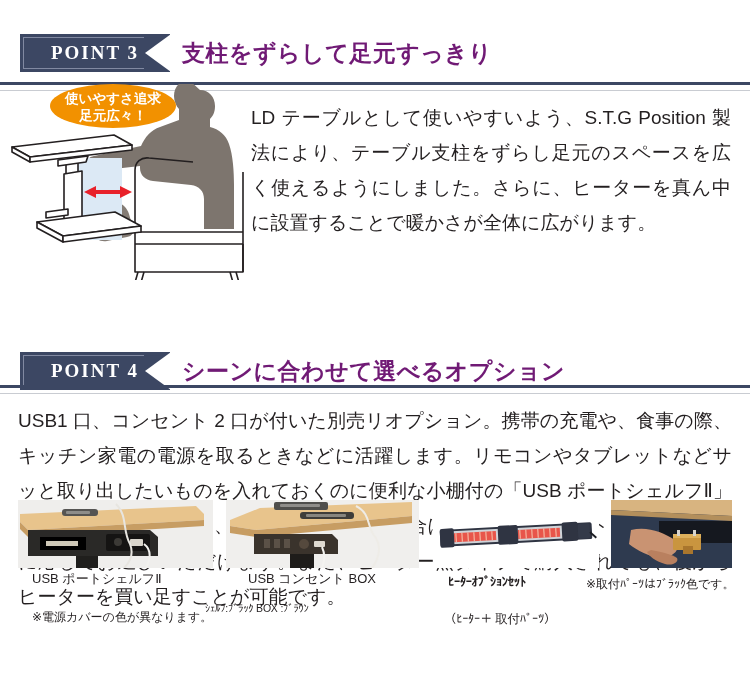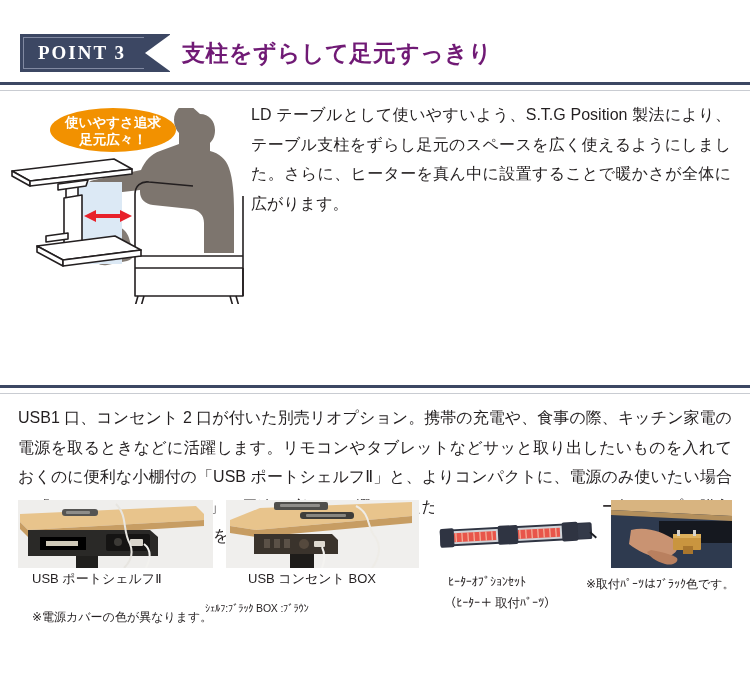--- a/index.html
+++ b/index.html
@@ -61,20 +61,21 @@
     left: 0; top: 0;
     width: 124px;
     height: 38px;
     line-height: 38px;
     text-align: center;
     color: #ffffff;
     font-family: "Liberation Serif", "DejaVu Serif", serif;
     font-weight: bold;
     font-size: 19px;
     letter-spacing: 2px;
+    padding-left: 13px;
   }
   .point-title {
     margin-left: 12px;
     font-size: 23px;
     font-weight: bold;
     letter-spacing: 0.5px;
     color: #701a75;
     white-space: nowrap;
   }
 
@@ -89,31 +90,31 @@
     position: absolute;
     left: 0;
     width: 750px;
     height: 1px;
     background: #c9ccd2;
   }
 
   
   .body-text {
     position: absolute;
-    font-size: 16px;
+    font-size: 19px;
     line-height: 1.85;
     color: #231f20;
     text-align: justify;
   }
 
   
   .illus {
     position: absolute;
     left: 4px;
-    top: 108px;
+    top: 84px;
     width: 240px;
     height: 196px;
   }
   .illus svg { display: block; }
 
   
   .photos {
     position: absolute;
     left: 0;
     top: 500px;
@@ -215,20 +216,27 @@
       <g>
         <ellipse cx="109" cy="22" rx="63" ry="22" fill="#f29100"></ellipse>
       </g>
       <text x="109" y="19" text-anchor="middle" fill="#ffffff" font-family="Liberation Sans, sans-serif" font-size="13.5" font-weight="bold">使いやすさ追求</text>
       <text x="109" y="36" text-anchor="middle" fill="#ffffff" font-family="Liberation Sans, sans-serif" font-size="13.5" font-weight="bold">足元広々！</text>
     </svg>
   </div>
 
   <div class="body-text" style="left:251px; top:100px; width:480px;">LD テーブルとして使いやすいよう、S.T.G Position 製法により、テーブル支柱をずらし足元のスペースを広く使えるようにしました。さらに、ヒーターを真ん中に設置することで暖かさが全体に広がります。</div>
 
+  <div class="point-header" style="top:348px;">
+    <div class="ribbon">
+      <div class="ribbon-border"></div>
+      <div class="ribbon-label">POINT 4</div>
+    </div>
+    <div class="point-title">シーンに合わせて選べるオプション</div>
+  </div>
 
   <div class="rule-thick" style="top:385px;"></div>
   <div class="rule-thin" style="top:393px;"></div>
 
   <div class="body-text" style="left:18px; top:403px; width:714px;">USB1 口、コンセント 2 口が付いた別売リオプション。携帯の充電や、食事の際、キッチン家電の電源を取るときなどに活躍します。リモコンやタブレットなどサッと取り出したいものを入れておくのに便利な小棚付の「USB ポートシェルフⅡ」と、よりコンパクトに、電源のみ使いたい場合は「USB コンセント BOX」と用途に応じてお選びいただけます。また、ヒーター無タイプで購入されても、後からヒーターを買い足すことが可能です。</div>
 
   <div class="photos">
 
     <div class="photo" style="left:18px; width:195px;">
       <svg width="195" height="68" viewBox="0 0 195 68" xmlns="http://www.w3.org/2000/svg">
@@ -336,21 +344,21 @@
         <rect x="82" y="30" width="3" height="6" fill="#d7d4cd"></rect>
         <rect x="72" y="46" width="10" height="8" fill="#a9762d"></rect>
       </svg>
     </div>
   </div>
 
   <div class="caption" style="left:32px; top:570px;">USB ポートシェルフⅡ</div>
 
   <div class="caption" style="left:248px; top:570px;">USB コンセント BOX</div>
 
-  <div class="caption cap-kata" style="left:448px; top:575px;">ﾋｰﾀｰｵﾌﾟｼｮﾝｾｯﾄ</div>
-  <div class="caption cap-kata" style="left:444px; top:595px;">（ﾋｰﾀｰ＋ 取付ﾊﾟｰﾂ）</div>
+  <div class="caption cap-kata" style="left:448px; top:575px;font-weight:bold;">ﾋｰﾀｰｵﾌﾟｼｮﾝｾｯﾄ</div>
+  <div class="caption cap-kata" style="left:444px; top:611px;">（ﾋｰﾀｰ＋ 取付ﾊﾟｰﾂ）</div>
 
   <div class="caption-small" style="left:586px; top:576px;">※取付ﾊﾟｰﾂはﾌﾞﾗｯｸ色です。</div>
 
   <div class="caption-small" style="left:32px; top:609px;">※電源カバーの色が異なります。</div>
   <div class="caption-small hw" style="left:205px; top:602px;">ｼｪﾙﾌ:ﾌﾞﾗｯｸ BOX :ﾌﾞﾗｳﾝ</div>
 
 </div>
 
 </body></html>

